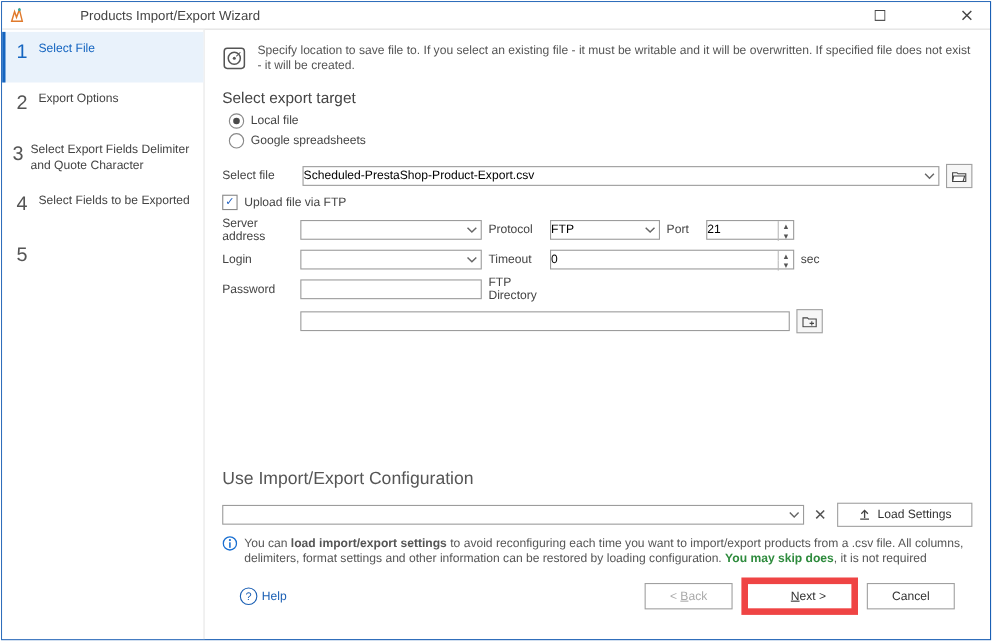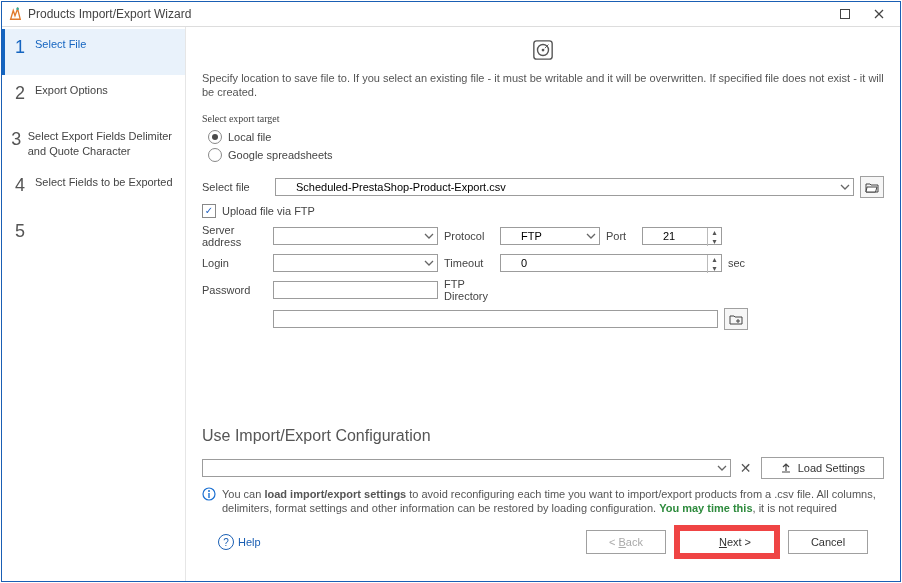--- a/index.html
+++ b/index.html
@@ -18,20 +18,21 @@
     background: #fff;
     margin: 1px;
     display: flex; flex-direction: column;
   }
   .titlebar {
     display: flex; align-items: center;
     height: 24px;
     padding: 0 4px 0 6px;
     border-bottom: 1px solid #ddd;
     background: #fff;
+    gap: 45px;
   }
   .titlebar .app-icon { width: 14px; height: 14px; margin-right: 6px; }
   .titlebar .title { font-size: 12px; color: #444; flex: 1; }
   .winbtn { width: 34px; height: 20px; display: flex; align-items: center; justify-content: center; color:#444; }
 
   .body {
     flex: 1; display: flex; min-height: 0;
   }
   .sidebar {
     width: 183px;
@@ -56,37 +57,36 @@
   .step.active .lbl { color:#1565c0; }
 
   .main {
     flex: 1; display: flex; flex-direction: column;
     padding: 12px 16px 10px 16px;
     min-width: 0;
   }
   .intro {
     display:flex; align-items:center; gap:10px;
     margin-bottom: 14px;
-    flex-direction: column;
   }
   .intro .disk-icon { width: 22px; height: 22px; flex-shrink:0; color:#444; }
   .intro .desc { font-size: 11px; color:#555; line-height: 14px; }
 
-  .section-label { font-size:10px; color:#444; margin-bottom:4px;font-family:Liberation Serif, serif; }
+  .section-label { font-size:14px; color:#444; margin-bottom:4px; }
 
   .radio-row { display:flex; align-items:center; gap:6px; margin-left:6px; padding:2px 0; font-size:11px; color:#444; }
   .radio { width:12px; height:12px; border:1px solid #888; border-radius:50%; display:inline-flex; align-items:center; justify-content:center; }
   .radio.sel::after { content:""; width:6px; height:6px; border-radius:50%; background:#4a4a4a; display:block; }
 
   .form-grid { display:grid; grid-template-columns: 65px 1fr; row-gap:6px; column-gap:8px; align-items:center; margin-top:12px; }
   .form-grid label { font-size:11px; color:#444; }
   .text-input {
     height: 18px;
     border: 1px solid #9c9c9c;
-    padding: 0 20px;
+    padding: 0 0;
     font-size: 11px;
     background:#fff;
     width: 100%;
     box-sizing: border-box;
   }
   .dd-wrap { position: relative; }
   .dd-wrap .caret {
     position: absolute; right:3px; top:3px; width:12px; height:12px; pointer-events:none;
     color:#555;
   }
@@ -326,21 +326,21 @@
       </div>
       <div class="info-box">
         <span class="info-icon">
           <svg viewBox="0 0 14 14">
               <circle cx="7" cy="7" r="6" fill="none" stroke="#1a6fd1" stroke-width="1.2"></circle>
               <circle cx="7" cy="4" r="1" fill="#1a6fd1"></circle>
               <rect x="6.3" y="6" width="1.4" height="5" fill="#1a6fd1"></rect>
             </svg>
         </span>
         <span>
-          <span>You can </span><b>load import/export settings</b><span> to avoid reconfiguring each time you want to import/export products from a .csv file. All columns, delimiters, format settings and other information can be restored by loading configuration. </span><span class="skip">You may time this</span><span>, it is not required</span>
+          <span>You can </span><b>load import/export settings</b><span> to avoid reconfiguring each time you want to import/export products from a .csv file. All columns, delimiters, format settings and other information can be restored by loading configuration. </span><span class="skip">You may skip does</span><span>, it is not required</span>
         </span>
       </div>
 
       <div class="footer">
         <div class="help">
           <span class="qmark">?</span>
           <span>Help</span>
         </div>
         <div class="spacer"></div>
         <div class="btn disabled">

